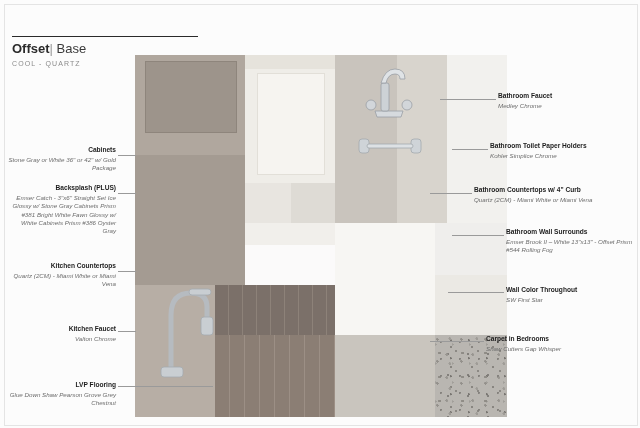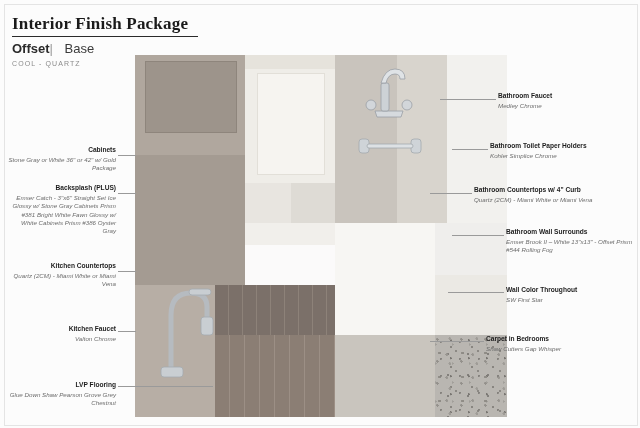--- a/index.html
+++ b/index.html
@@ -22,21 +22,21 @@
   }
   .rule{
     position:absolute;left:12px;top:36px;width:186px;height:1px;background:#2a2a2a;
   }
   .subtitle{
     position:absolute;left:12px;top:41px;
     font-size:13px;color:#2b2b2b;
   }
   .subtitle b{font-weight:bold;}
   .subtitle .sep{color:#9a9a9a;font-weight:normal;}
-  .subtitle .base{font-weight:normal;color:#3a3a3a;margin-left:8px;}
+  .subtitle .base{font-weight:normal;color:#3a3a3a;}
   .kicker{
     position:absolute;left:12px;top:60px;
     font-size:7px;letter-spacing:1.1px;color:#8b8b8b;
   }
 
   
   .board{position:absolute;left:135px;top:55px;width:372px;height:362px;background:#e9e6e2;}
 
   .swatch{position:absolute;}
 
@@ -110,21 +110,20 @@
 
   .frame{position:absolute;left:4px;top:4px;width:632px;height:420px;border:1px solid #e4e4e4;pointer-events:none;}
 </style>
 </head>
 <body>
 
 <div class="page">
 
   <div class="frame"></div>
 
-  <div class="title">Interior Finish Package</div>
   <div class="rule"></div>
   <div class="subtitle">
     <b>Offset</b><span class="sep">|</span> <span class="base">Base</span>
   </div>
   <div class="kicker">COOL - QUARTZ</div>
 
   <div class="board">
 
     <div class="swatch s-cab-taupe">
       <div class="s-cab-taupe-in"></div>

